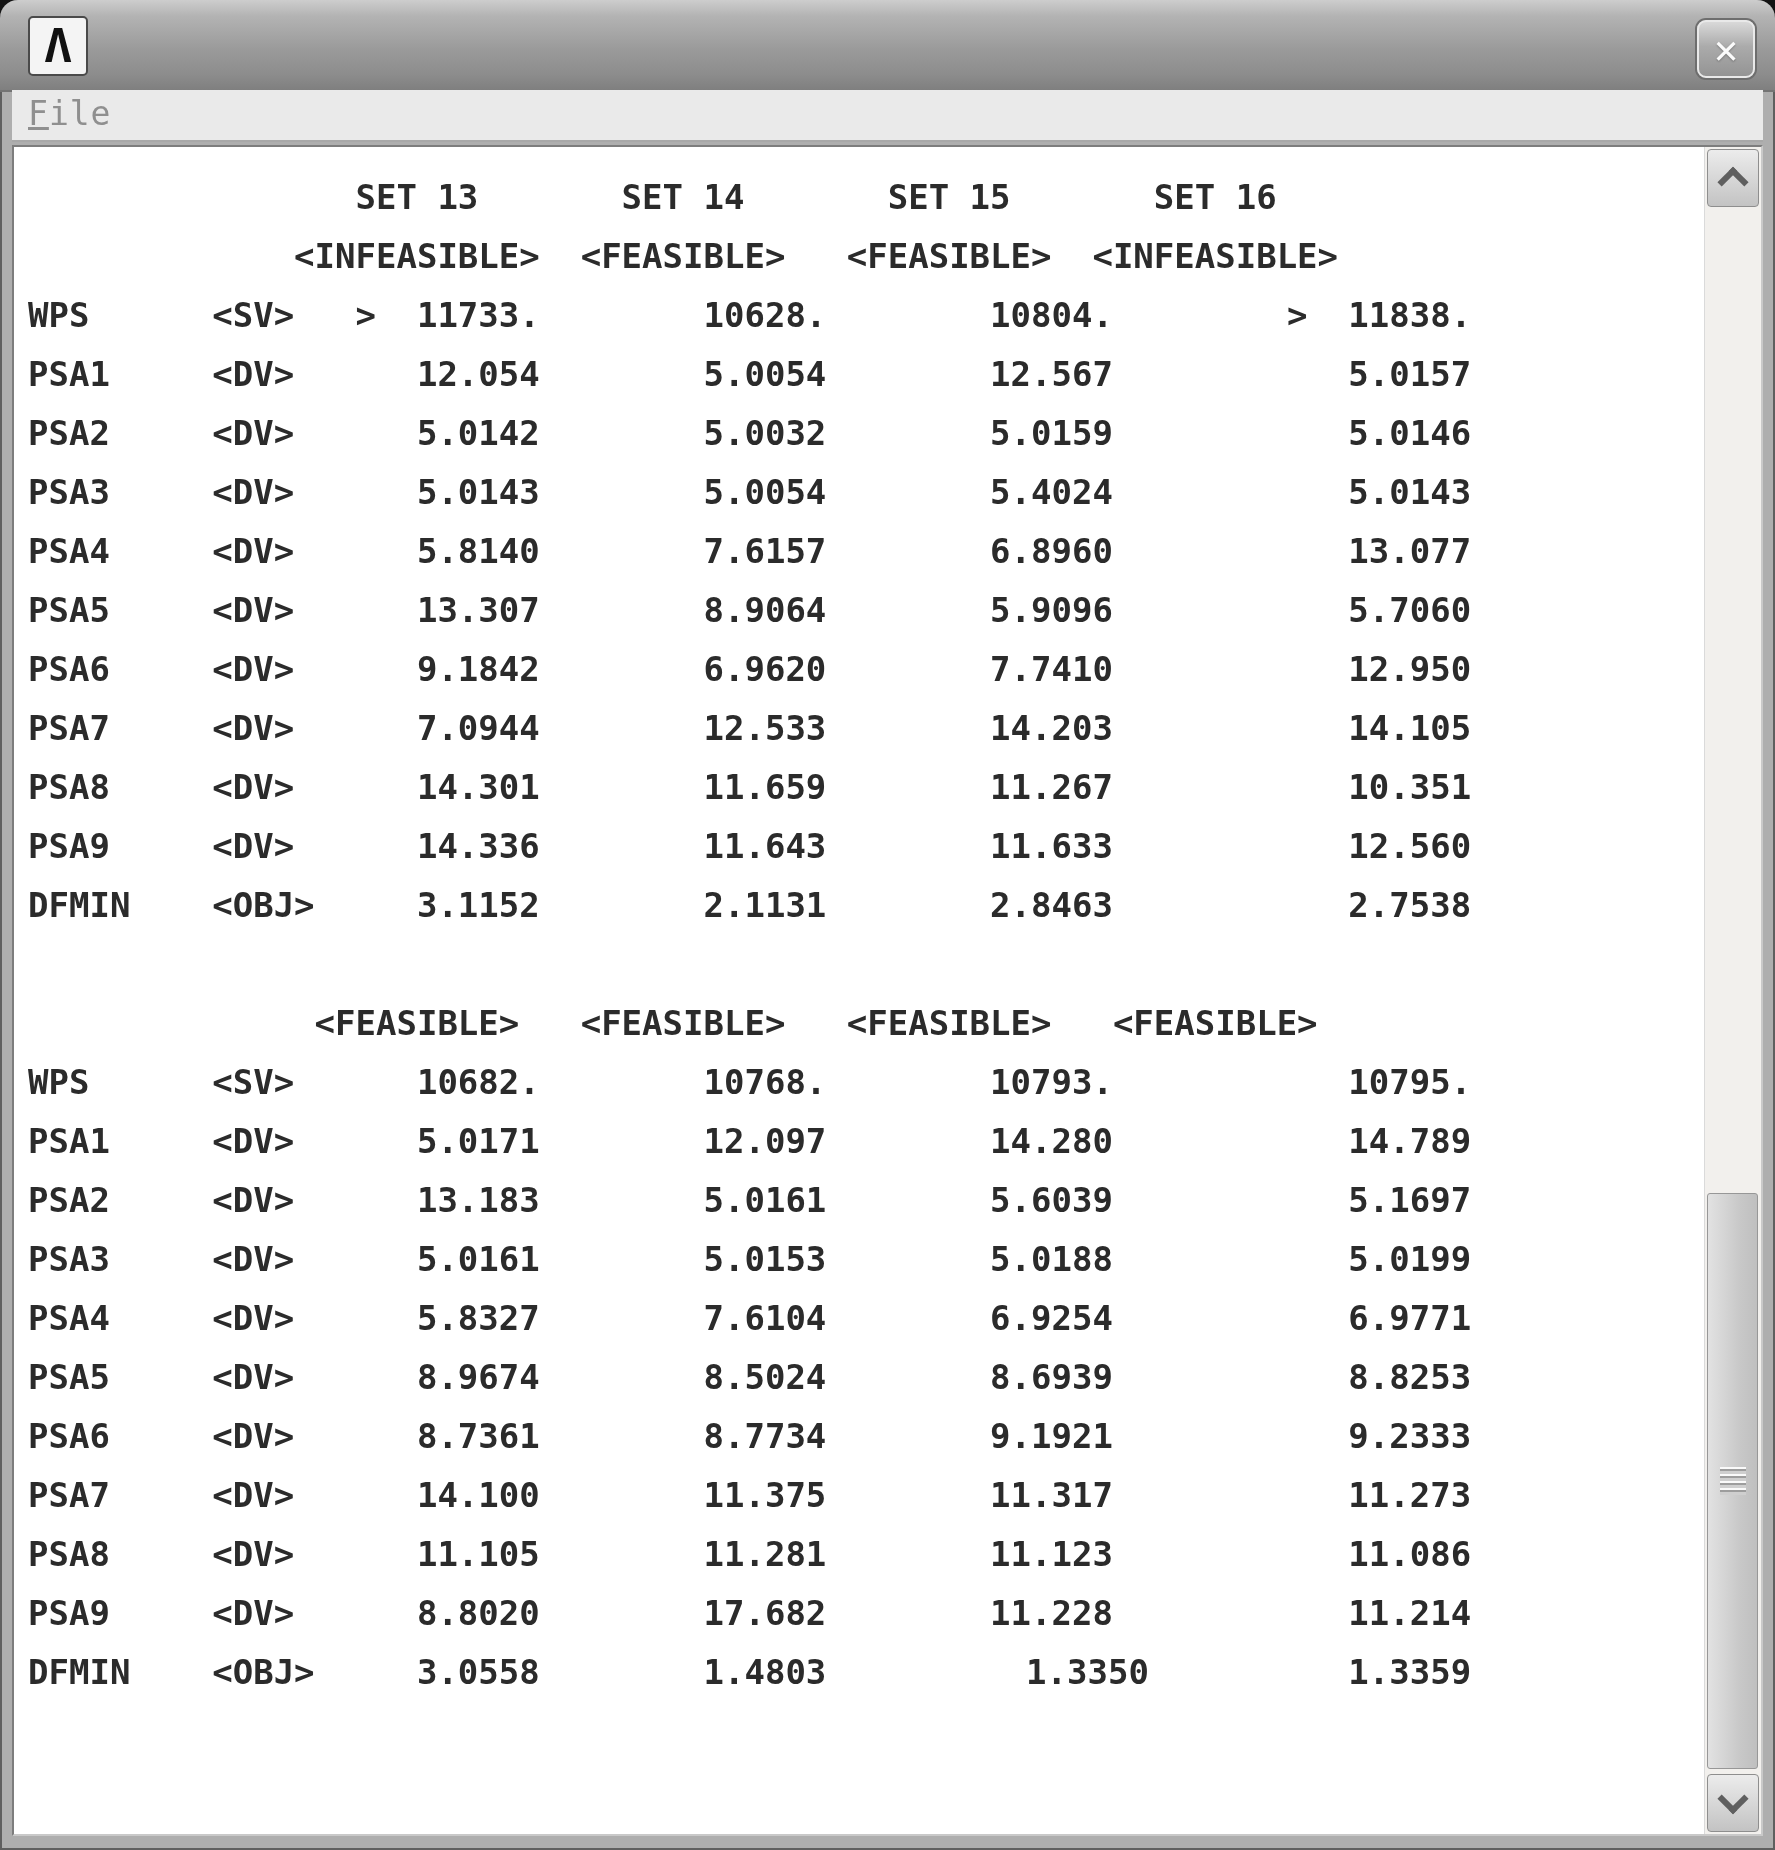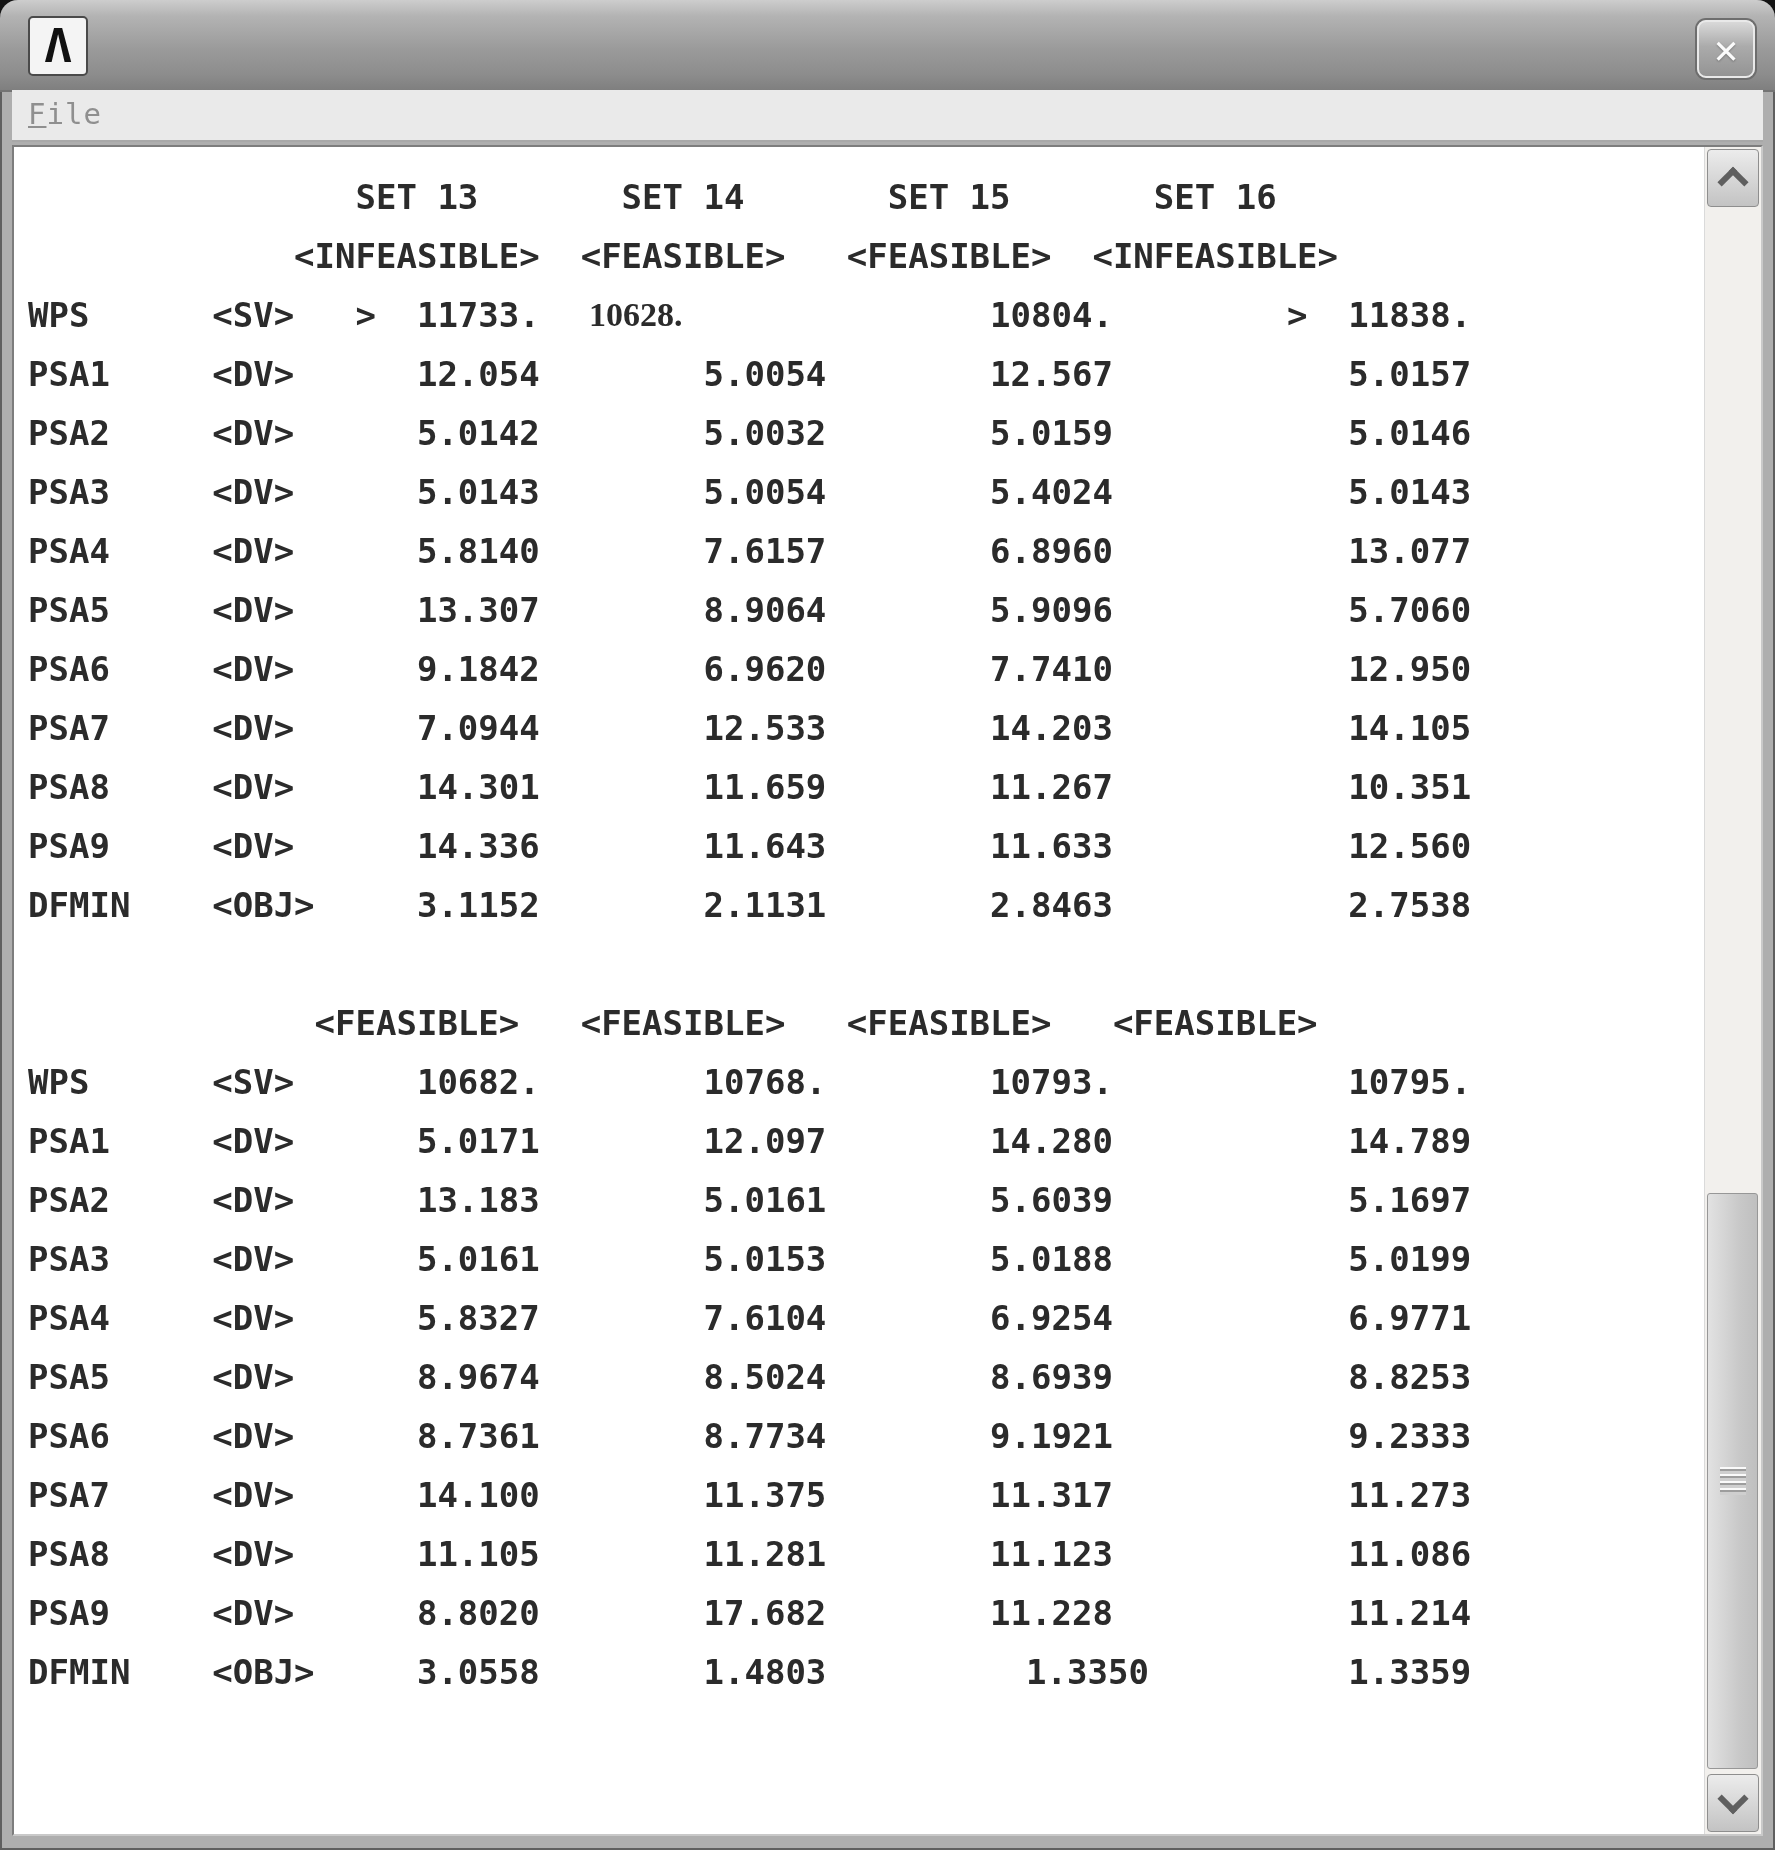--- a/index.html
+++ b/index.html
@@ -36,21 +36,21 @@
     color:#fbfbfb;font-size:40px;font-weight:bold;cursor:pointer;
     text-shadow:0 1px 2px rgba(0,0,0,.3);
   }
   
   .menubar{
     position:absolute;left:12px;right:12px;top:90px;height:50px;
     background:#eaeaea;border-bottom:2px solid #a8a8a8;
   }
   .menu-item{
     display:inline-block;margin-left:16px;line-height:48px;
-    font-size:29px;color:#8f8f8f;letter-spacing:1px;cursor:default;
+    font-size:33px;color:#8f8f8f;letter-spacing:1px;cursor:default;
   }
   .menu-item .ul{text-decoration:underline;}
   
   .content{
     position:absolute;left:12px;right:12px;top:145px;bottom:14px;
     background:#ffffff;
     border:2px solid #7d7d7d;border-right-color:#c9c9c9;border-bottom-color:#c9c9c9;
   }
   .text-area{
     position:absolute;left:0;top:0;right:58px;bottom:0;overflow:hidden;
@@ -118,21 +118,21 @@
             <span style="left: 13ch;">&lt;INFEASIBLE&gt;</span>
             <span style="left: 27ch;">&lt;FEASIBLE&gt;</span>
             <span style="left: 40ch;">&lt;FEASIBLE&gt;</span>
             <span style="left: 52ch;">&lt;INFEASIBLE&gt;</span>
           </div>
           <div class="line">
             <span style="left: 0ch;">WPS</span>
             <span style="left: 9ch;">&lt;SV&gt;</span>
             <span style="left: 16ch;">&gt;</span>
             <span style="left: 19ch;">11733.</span>
-            <span style="left: 33ch; font-family: Liberation Serif, serif;">10628.</span>
+            <span style="left: 33ch;">10628.</span>
             <span style="left: 47ch;">10804.</span>
             <span style="left: 61.5ch;">&gt;</span>
             <span style="left: 64.5ch;">11838.</span>
           </div>
           <div class="line">
             <span style="left: 0ch;">PSA1</span>
             <span style="left: 9ch;">&lt;DV&gt;</span>
             <span style="left: 19ch;">12.054</span>
             <span style="left: 33ch;">5.0054</span>
             <span style="left: 47ch;">12.567</span>

